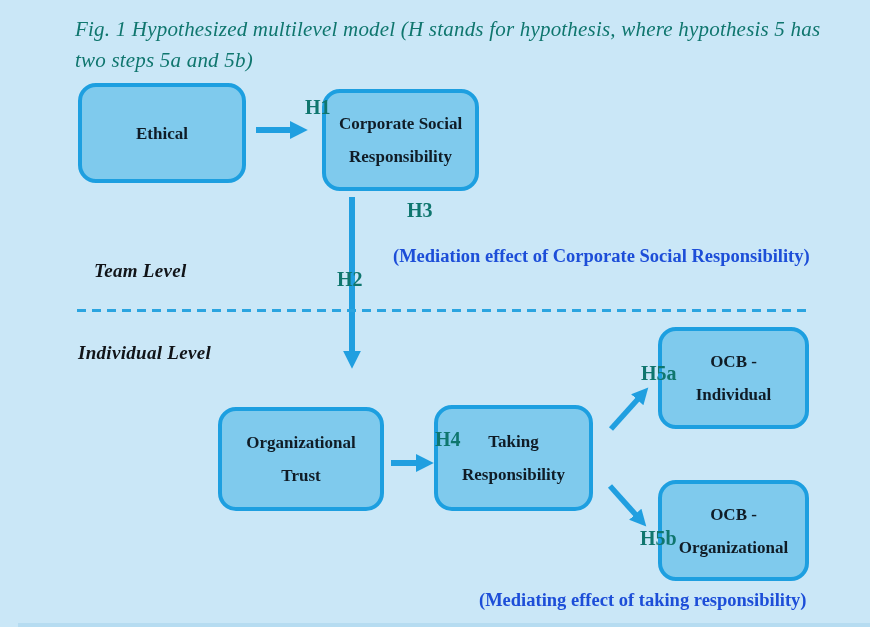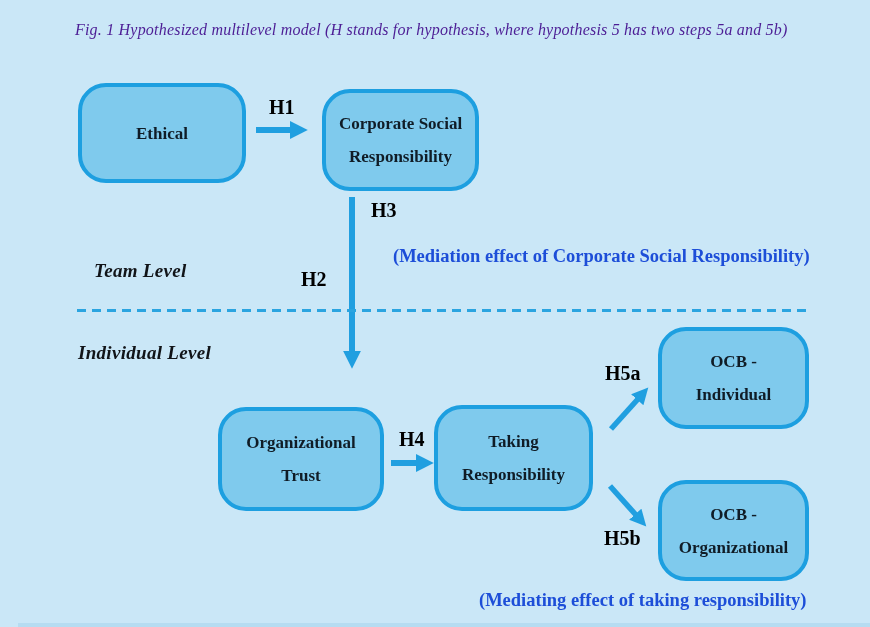--- a/index.html
+++ b/index.html
@@ -11,51 +11,52 @@
     background: #cae7f7;
     font-family: "Liberation Serif", serif;
     overflow: hidden;
   }
   .caption {
     position: absolute;
     left: 75px;
     top: 14px;
     width: 748px;
     font-style: italic;
-    font-size: 16px;
+    font-size: 21px;
     line-height: 31px;
-    color: #4c1d95;
+    color: #0f766e;
     letter-spacing: 0.2px;
   }
   .node {
     position: absolute;
     background: #7fcaed;
     border: 4px solid #1d9fe0;
-    border-radius: 28px;
+    border-radius: 18px;
     display: flex;
     flex-direction: column;
     justify-content: center;
     align-items: center;
     text-align: center;
     color: #101c26;
     font-weight: bold;
     font-size: 17px;
     line-height: 33px;
   }
   .node-ethical { left: 78px;  top: 83px;  width: 168px; height: 100px; }
   .node-csr     { left: 322px; top: 89px;  width: 157px; height: 102px; }
   .node-trust   { left: 218px; top: 407px; width: 166px; height: 104px; }
   .node-taking  { left: 434px; top: 405px; width: 159px; height: 106px; }
   .node-ocbi    { left: 658px; top: 327px; width: 151px; height: 102px; }
   .node-ocbo    { left: 658px; top: 480px; width: 151px; height: 101px; }
   .hlabel {
     position: absolute;
     font-weight: bold;
     font-size: 20px;
-    color: #000000;
+    color: #0f766e;
+    margin-left: 36px;
   }
   .h1  { left: 269px; top: 96px;  }
   .h3  { left: 371px; top: 199px; }
   .h2  { left: 301px; top: 268px; }
   .h4  { left: 399px; top: 428px; }
   .h5a { left: 605px; top: 362px; }
   .h5b { left: 604px; top: 527px; text-align: center; }
   .level-label {
     position: absolute;
     font-weight: bold;

